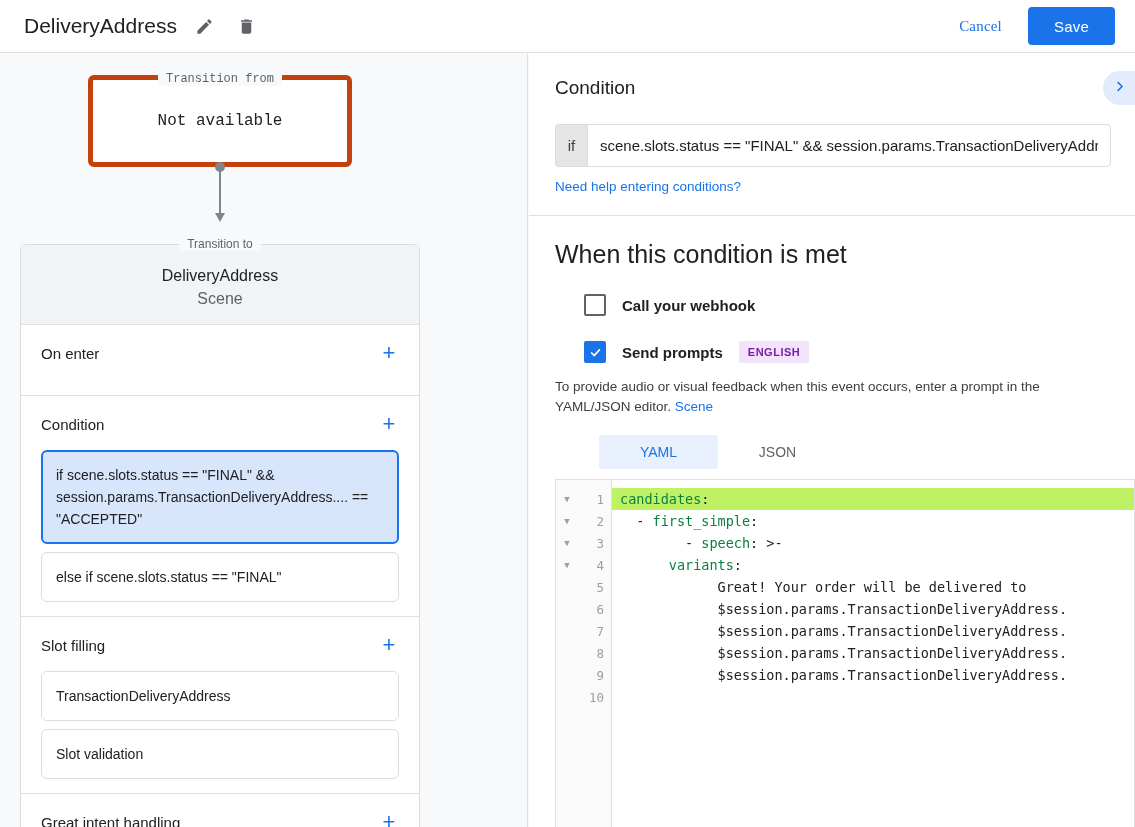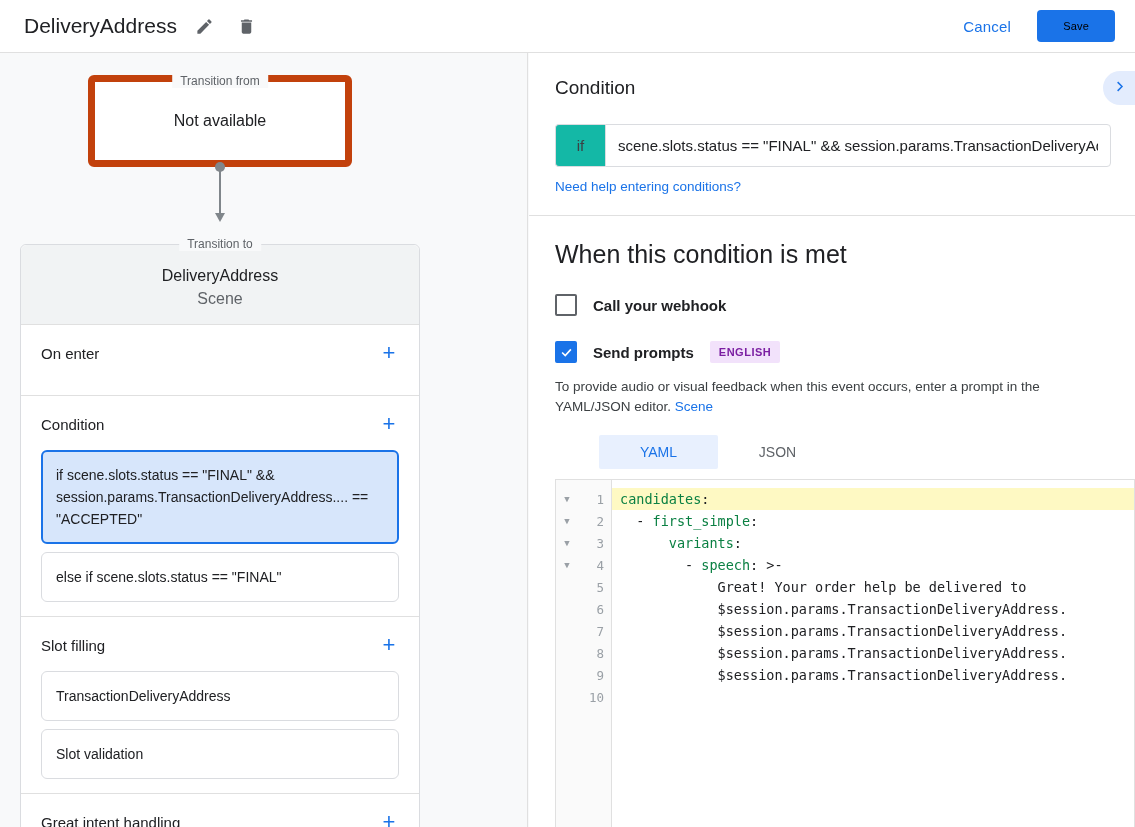--- a/index.html
+++ b/index.html
@@ -25,36 +25,36 @@
   .icon-btn {
     width: 28px; height: 28px; margin-left: 14px;
     display: flex; align-items: center; justify-content: center;
     border-radius: 50%; cursor: pointer;
   }
   .icon-btn svg { display: block; fill: #5f6368; }
   .topbar-spacer { flex: 1; }
   .cancel-btn {
     color: #1a73e8; font-size: 15px; font-weight: 500; letter-spacing: .2px;
     background: none; border: none; cursor: pointer; padding: 8px 12px;
-    font-family: Liberation Sans, sans-serif;
+    font-family: Liberation Serif, serif;
   }
   .save-btn {
-    background: #1a73e8; color: #000000; font-size: 11px; font-weight: 500;
+    background: #1a73e8; color: #ffffff; font-size: 15px; font-weight: 500;
     letter-spacing: .2px; border: none; border-radius: 4px;
-    padding: 0 26px; height: 32px; margin-left: 14px; margin-right: 20px;
+    padding: 0 26px; height: 38px; margin-left: 14px; margin-right: 20px;
     cursor: pointer; font-family: "Liberation Sans", sans-serif;
   }
 
   
   .left-panel {
     position: absolute; left: 0; top: 53px; width: 528px; height: 774px;
     background: #f8f9fa; border-right: 1px solid #e0e0e0; overflow: hidden;
   }
   .fieldset {
-    position: absolute; border: 7px solid #c2410c; border-radius: 6px;
+    position: absolute; border: 5px solid #c2410c; border-radius: 6px; font-family: Liberation Mono, monospace;
   }
   .fieldset-legend {
     position: absolute; top: -8px; left: 50%; transform: translateX(-50%);
     background: #f8f9fa; padding: 0 8px; font-size: 12px; color: #5f6368;
     white-space: nowrap;
   }
   .node-from {
     left: 88px; top: 22px; width: 264px; height: 92px; background: #ffffff;
     display: flex; align-items: center; justify-content: center;
   }
@@ -119,41 +119,41 @@
   .rp-h { font-size: 19px; color: #202124; font-weight: 400; }
   .chev-btn {
     position: absolute; right: 0px; top: 18px; width: 32px; height: 34px;
     background: #e3ecfd; border-radius: 17px 0 0 17px;
     display: flex; align-items: center; justify-content: center; cursor: pointer;
   }
   .chev-btn svg { fill: none; stroke: #1a73e8; stroke-width: 2.4; }
 
   .if-row { display: flex; margin-top: 25px; height: 43px; }
   .if-label {
-    width: 50px; min-width: 32px; background: #14b8a6;
+    width: 32px; min-width: 32px; background: #e5e5e5;
     border: 1px solid #dadce0; border-right: none; border-radius: 4px 0 0 4px;
     display: flex; align-items: center; justify-content: center;
     font-size: 15px; color: #3c4043;
   }
   .if-input {
     flex: 1; border: 1px solid #dadce0; border-radius: 0 4px 4px 0;
     background: #ffffff; font-size: 15px; color: #202124; padding: 0 12px;
     font-family: "Liberation Sans", sans-serif; outline: none;
     white-space: nowrap; overflow: hidden;
   }
   .help-link {
     display: inline-block; margin-top: 12px; font-size: 13.5px; color: #1a73e8;
     text-decoration: none; cursor: pointer;
   }
   .rp-divider { margin-top: 20px; height: 1px; background: #e0e0e0; width: 606px; }
 
   .rp-when-block { padding: 24px 24px 0 26px; }
   .rp-h2 { font-size: 25px; color: #202124; font-weight: 400; }
 
-  .check-row { display: flex; align-items: center; margin-top: 25px; }
+  .check-row { display: flex; align-items: center; margin-top: 25px; margin-left: 29px; }
   .cbox {
     width: 22px; height: 22px; border: 2px solid #5f6368; border-radius: 2px;
     background: #ffffff; cursor: pointer; display: flex;
     align-items: center; justify-content: center;
   }
   .cbox.checked { background: #1a73e8; border-color: #1a73e8; }
   .cbox.checked svg { stroke: #ffffff; stroke-width: 2.6; fill: none; }
   .check-label { margin-left: 16px; font-size: 15px; color: #202124; font-weight: 700; }
   .lang-badge {
     margin-left: 16px; background: #f2e2fb; color: #7b1fa2; font-size: 11px;
@@ -192,21 +192,21 @@
   }
   .lnum { width: 30px; text-align: right; padding-right: 4px; }
   .code {
     flex: 1; padding-top: 8px; font-family: "DejaVu Sans Mono", monospace;
     font-size: 13.5px; overflow: hidden; position: relative;
   }
   .code-line {
     height: 22px; line-height: 22px; white-space: pre; padding-left: 8px;
     color: #202124;
   }
-  .code-line.active { background: #fef9c3; }
+  .code-line.active { background: #bef264; }
   .tok-key { color: #0b8043; }
   .tok-plain { color: #202124; }
 </style>
 </head>
 <body>
 
 <div class="app">
 
   <div class="topbar">
     <div class="topbar-title">DeliveryAddress</div>
@@ -376,23 +376,23 @@
             <div class="lnum">9</div>
           </div>
           <div class="gutter-row">
             <div class="fold"></div>
             <div class="lnum">10</div>
           </div>
         </div>
       <div class="code" id="editor-code">
           <div class="code-line active"><span class="tok-plain"></span><span class="tok-key">candidates</span><span class="tok-plain">:</span></div>
           <div class="code-line"><span class="tok-plain">  - </span><span class="tok-key">first_simple</span><span class="tok-plain">:</span></div>
+          <div class="code-line"><span class="tok-plain">        - </span><span class="tok-key">speech</span><span class="tok-plain">: &gt;-</span></div>
           <div class="code-line"><span class="tok-plain">      </span><span class="tok-key">variants</span><span class="tok-plain">:</span></div>
-          <div class="code-line"><span class="tok-plain">        - </span><span class="tok-key">speech</span><span class="tok-plain">: &gt;-</span></div>
-          <div class="code-line"><span class="tok-plain">            </span><span class="tok-key"></span><span class="tok-plain">Great! Your order help be delivered to</span></div>
+          <div class="code-line"><span class="tok-plain">            </span><span class="tok-key"></span><span class="tok-plain">Great! Your order will be delivered to</span></div>
           <div class="code-line"><span class="tok-plain">            </span><span class="tok-key"></span><span class="tok-plain">$session.params.TransactionDeliveryAddress.</span></div>
           <div class="code-line"><span class="tok-plain">            </span><span class="tok-key"></span><span class="tok-plain">$session.params.TransactionDeliveryAddress.</span></div>
           <div class="code-line"><span class="tok-plain">            </span><span class="tok-key"></span><span class="tok-plain">$session.params.TransactionDeliveryAddress.</span></div>
           <div class="code-line"><span class="tok-plain">            </span><span class="tok-key"></span><span class="tok-plain">$session.params.TransactionDeliveryAddress.</span></div>
           <div class="code-line"><span class="tok-plain"></span><span class="tok-key"></span><span class="tok-plain"></span></div>
         </div>
     </div>
 
   </div>
 </div>

